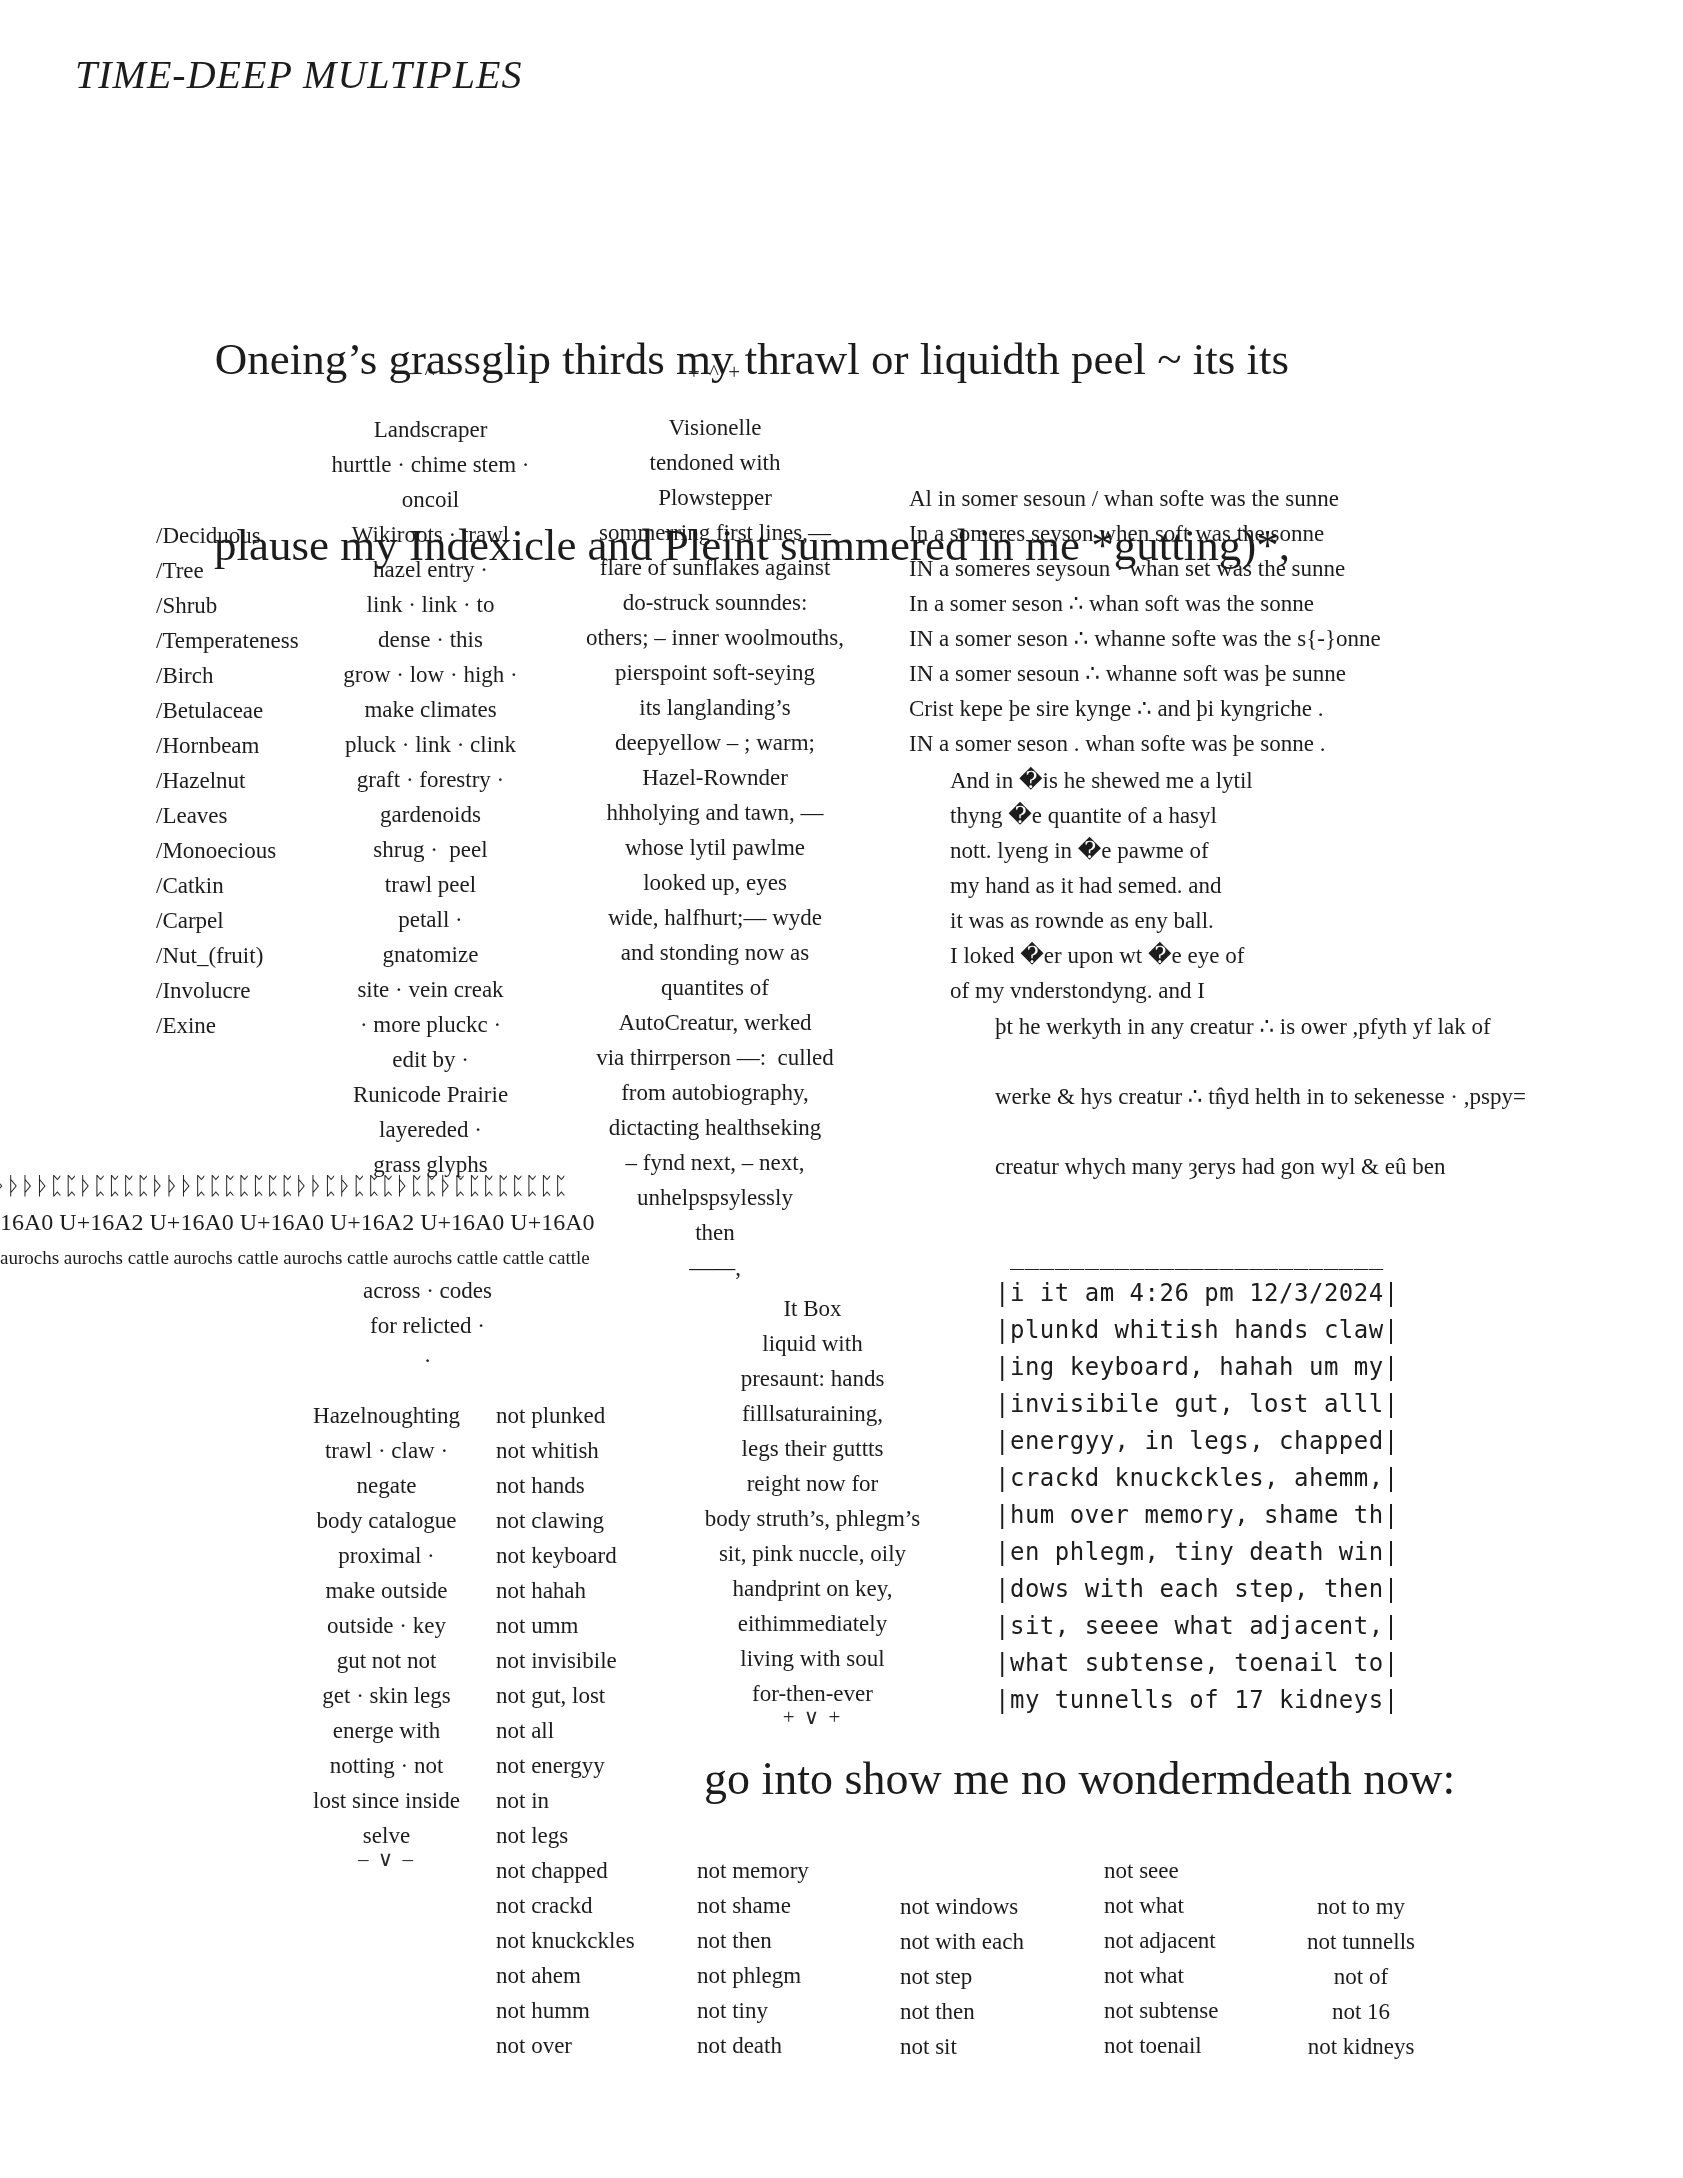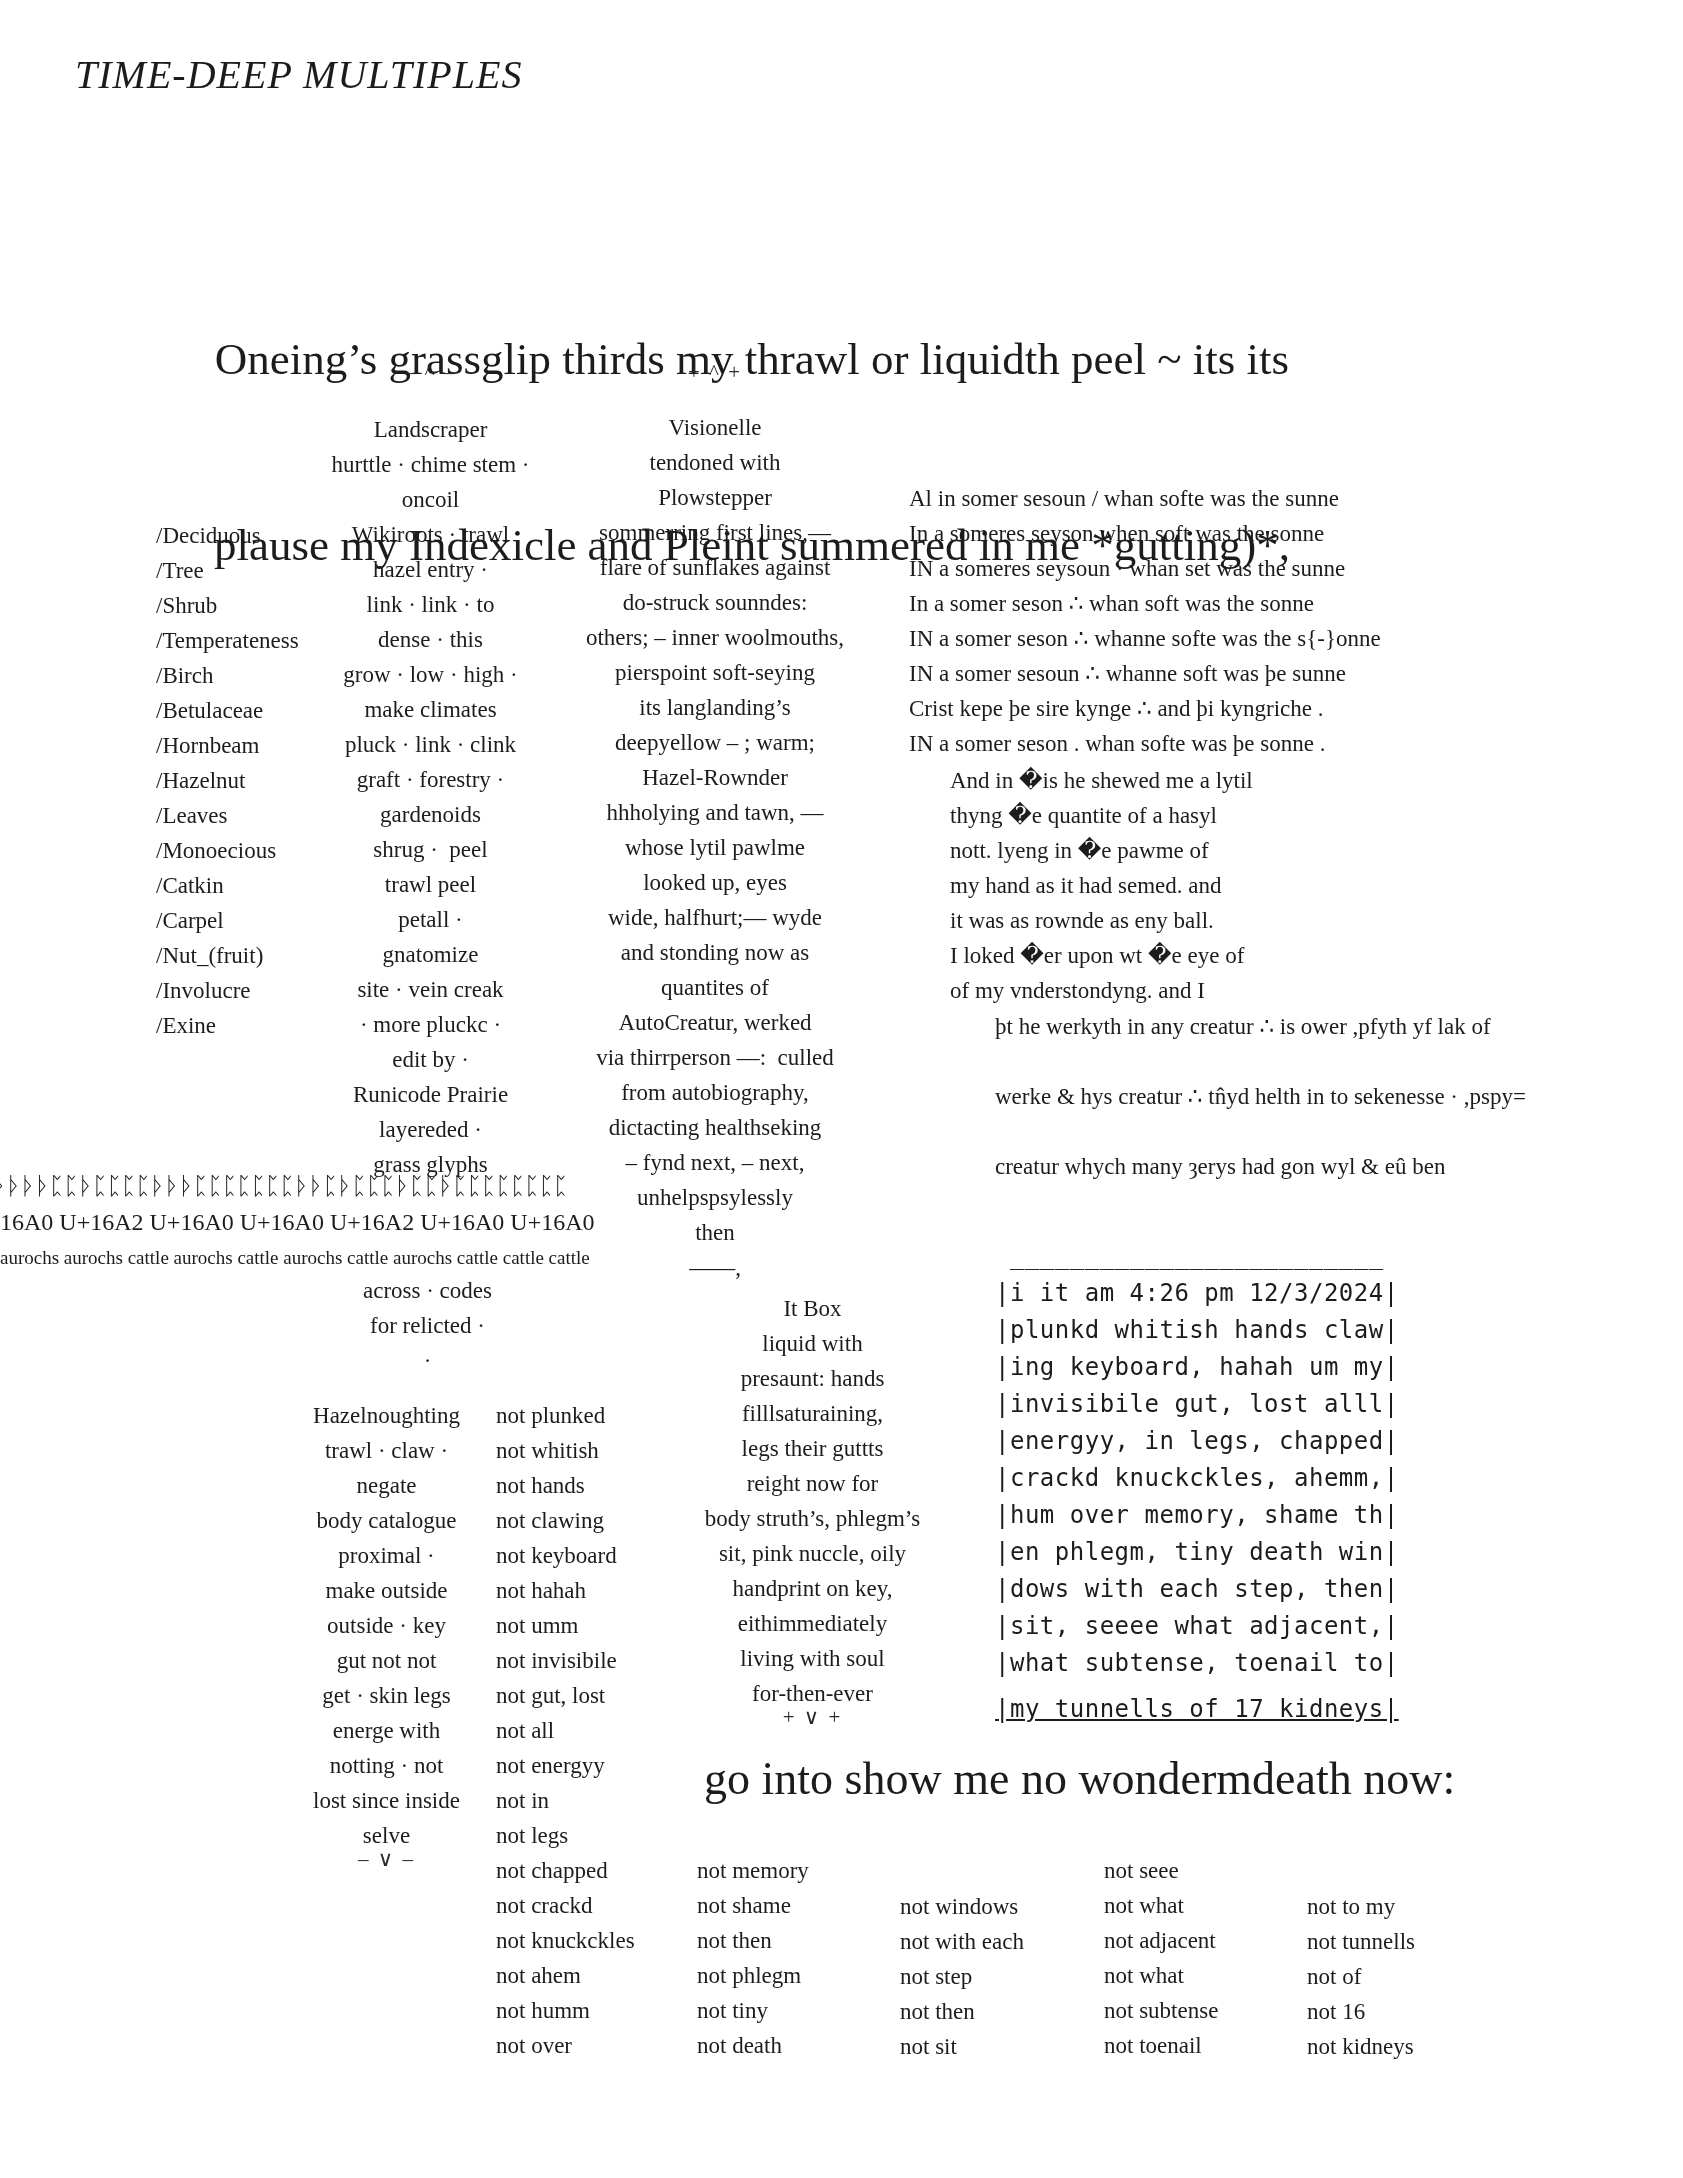--- a/index.html
+++ b/index.html
@@ -27,21 +27,21 @@
     position:absolute;left:-8px;top:1168px;font-size:24px;line-height:36px;
     font-family:"DejaVu Sans",sans-serif;white-space:pre;letter-spacing:0px;
   }
   .codes{position:absolute;left:0px;top:1204px;font-size:24px;line-height:36px;white-space:pre;}
   .aurochs{position:absolute;left:0px;top:1241px;font-size:19px;line-height:34px;white-space:pre;}
   .terminal{
     position:absolute;left:995px;top:1238px;
     font-family:"DejaVu Sans Mono",monospace;font-size:24px;line-height:37px;
     letter-spacing:0.5px;white-space:pre;
   }
-  .terminal .line:last-child{text-decoration:underline;margin-top:9px;}
+  .terminal .line:last-child{}
   .gapped .line{margin-bottom:35px;}
   .goline{
     position:absolute;left:704px;top:1752px;font-size:46px;line-height:53px;white-space:pre;
   }
 </style>
 </head>
 <body>
 
 <div class="page">
 
@@ -79,16 +79,16 @@
   <div class="col center" style="left:664px;top:1291px;width:297px;"><div class="line">It Box</div><div class="line">liquid with</div><div class="line">presaunt: hands</div><div class="line">filllsaturaining,</div><div class="line">legs their guttts</div><div class="line">reight now for</div><div class="line">body struth’s, phlegm’s</div><div class="line">sit, pink nuccle, oily</div><div class="line">handprint on key,</div><div class="line">eithimmediately</div><div class="line">living with soul</div><div class="line">for-then-ever</div></div>
   <div class="marker" style="left:664px;top:1705px;width:297px;">+ ∨ +</div>
 
   <div class="terminal"><div class="line"> _________________________ </div><div class="line">|i it am 4:26 pm 12/3/2024|</div><div class="line">|plunkd whitish hands claw|</div><div class="line">|ing keyboard, hahah um my|</div><div class="line">|invisibile gut, lost alll|</div><div class="line">|energyy, in legs, chapped|</div><div class="line">|crackd knuckckles, ahemm,|</div><div class="line">|hum over memory, shame th|</div><div class="line">|en phlegm, tiny death win|</div><div class="line">|dows with each step, then|</div><div class="line">|sit, seeee what adjacent,|</div><div class="line">|what subtense, toenail to|</div><div class="line">|my tunnells of 17 kidneys|</div></div>
 
   <div class="goline">go into show me no wondermdeath now:</div>
 
   <div class="col" style="left:697px;top:1853px;"><div class="line">not memory</div><div class="line">not shame</div><div class="line">not then</div><div class="line">not phlegm</div><div class="line">not tiny</div><div class="line">not death</div></div>
   <div class="col" style="left:900px;top:1889px;"><div class="line">not windows</div><div class="line">not with each</div><div class="line">not step</div><div class="line">not then</div><div class="line">not sit</div></div>
   <div class="col" style="left:1104px;top:1853px;"><div class="line">not seee</div><div class="line">not what</div><div class="line">not adjacent</div><div class="line">not what</div><div class="line">not subtense</div><div class="line">not toenail</div></div>
-  <div class="col" style="left:1307px;top:1889px;"><div class="line">not to my</div><div class="line">not tunnells</div><div class="line">not of</div><div class="line">not 16</div><div class="line">not kidneys</div></div>
+  <div class="col" style="left:1307px;top:1889px;text-align:center;"><div class="line">not to my</div><div class="line">not tunnells</div><div class="line">not of</div><div class="line">not 16</div><div class="line">not kidneys</div></div>
 
 </div>
 
 
 </body></html>

